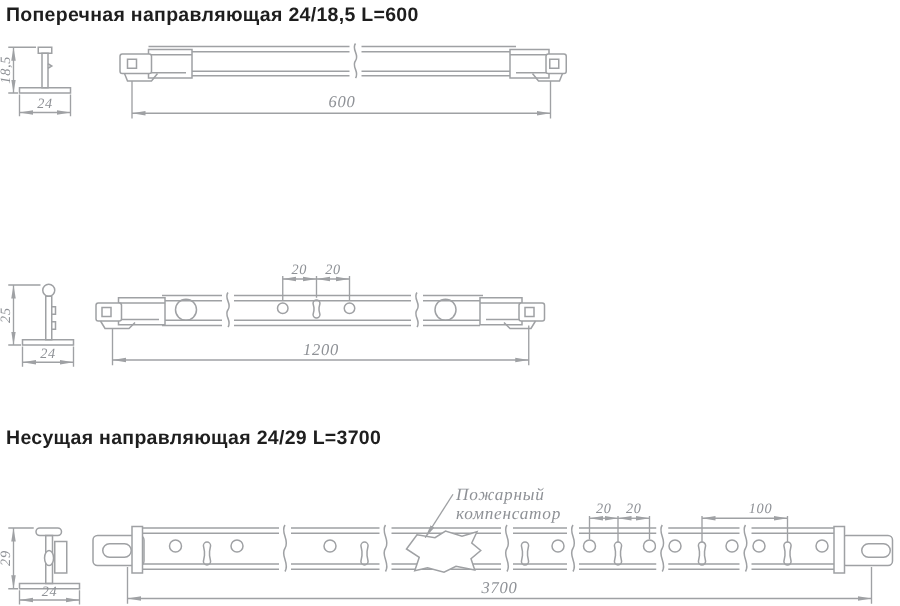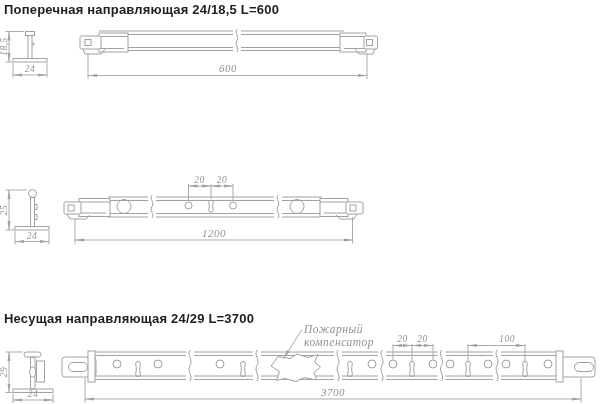--- a/index.html
+++ b/index.html
@@ -18,21 +18,21 @@
   .sm { font-size:9.5px; }
   .lg { font-size:11px; }
   .note { font-size:11.5px; }
 </style>
 </head>
 <body>
 
 <div class="page">
 
   <div class="sec-title" style="top:2px">Поперечная направляющая 24/18,5 L=600</div>
-  <div class="sec-title" style="top:311px">Несущая направляющая 24/29 L=3700</div>
+  <div class="sec-title" style="top:284px">Несущая направляющая 24/29 L=3700</div>
 
   <svg class="drawing" width="600" height="404" viewBox="0 0 600 404">
     <defs>
       <marker id="arr" viewBox="0 0 10 6" refX="9" refY="3" markerWidth="10" markerHeight="6" markerUnits="userSpaceOnUse" orient="auto-start-reverse">
         <path d="M0,1.5 L9,3 L0,4.5 Z" class="ar"></path>
       </marker>
     </defs>
 
     <g>
       <rect class="ln" x="25.5" y="31.5" width="9" height="4"></rect>

